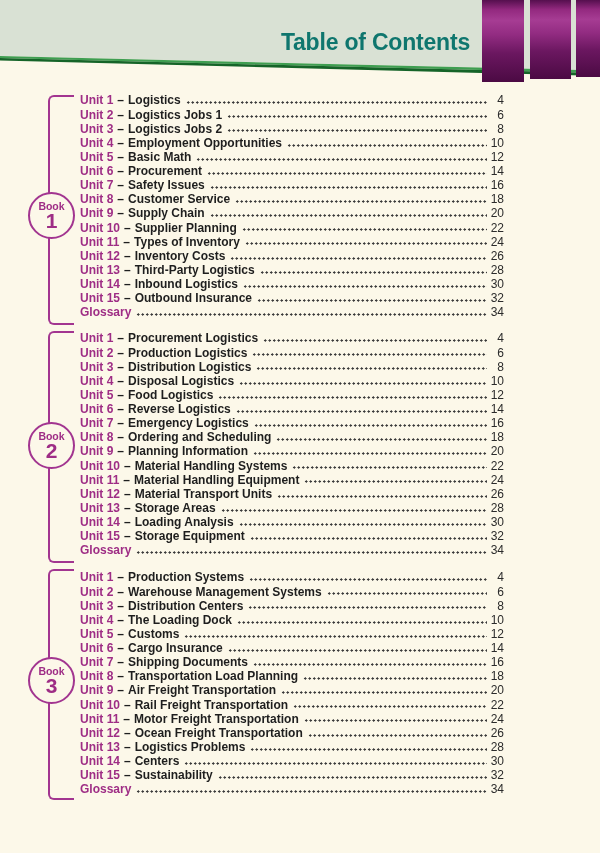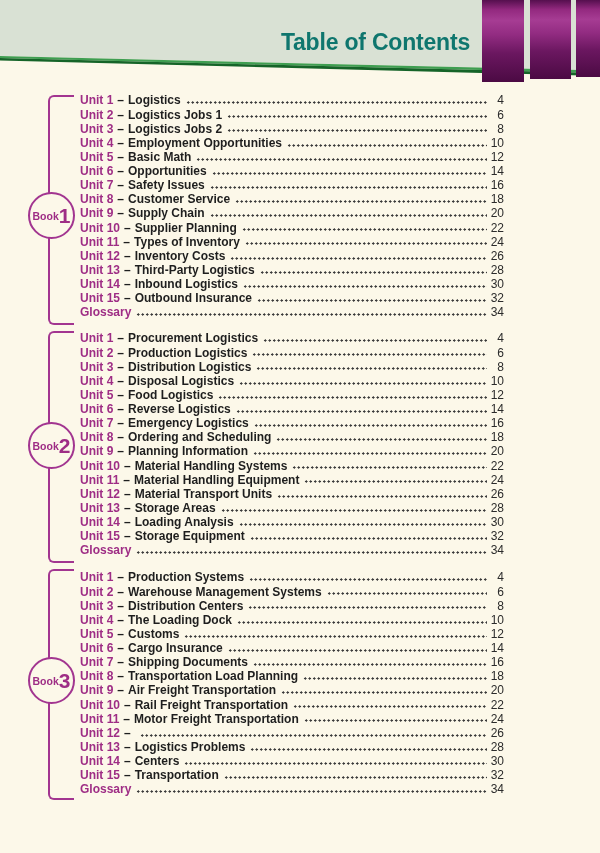--- a/index.html
+++ b/index.html
@@ -19,21 +19,21 @@
   .bar3{left:576px;width:24px;height:77px;}
 
   
   .sections{position:absolute;top:0;left:0;width:600px;height:853px;}
   .section{position:absolute;top:0;left:0;width:600px;}
   .bracket{position:absolute;left:48px;width:24px;
            border:2px solid #a23590;border-right:none;
            border-radius:6px 0 0 6px;}
   .badge{position:absolute;left:28px;width:43px;height:43px;
          border:2.5px solid #a23590;border-radius:50%;background:#fcf8e9;
-         display:flex;flex-direction:row;align-items:center;justify-content:center;
+         display:flex;flex-direction:column;align-items:center;justify-content:center;
          z-index:2;}
   .badge-word{font-size:10.5px;font-weight:bold;color:#9e2d85;line-height:10px;}
   .badge-num{font-size:21px;font-weight:bold;color:#9e2d85;line-height:20px;}
 
   .rows{position:absolute;left:80px;width:424px;}
   .row{display:flex;align-items:baseline;height:14.13px;line-height:14.13px;
        font-size:12px;font-weight:bold;white-space:nowrap;}
   .unit{color:#9e2d85;}
   .dash{color:#1e1e1e;margin:0 4px;}
   .utitle{color:#1e1e1e;}
@@ -104,21 +104,21 @@
     <span class="unit">Unit 5</span>
     <span class="dash">–</span>
     <span class="utitle">Basic Math</span>
     <span class="dots"></span>
     <span class="pnum">12</span>
   </div>
 
   <div class="row">
     <span class="unit">Unit 6</span>
     <span class="dash">–</span>
-    <span class="utitle">Opportunities</span>
+    <span class="utitle">Procurement</span>
     <span class="dots"></span>
     <span class="pnum">14</span>
   </div>
 
   <div class="row">
     <span class="unit">Unit 7</span>
     <span class="dash">–</span>
     <span class="utitle">Safety Issues</span>
     <span class="dots"></span>
     <span class="pnum">16</span>
@@ -424,20 +424,21 @@
     <span class="unit">Unit 11</span>
     <span class="dash">–</span>
     <span class="utitle">Motor Freight Transportation</span>
     <span class="dots"></span>
     <span class="pnum">24</span>
   </div>
 
   <div class="row">
     <span class="unit">Unit 12</span>
     <span class="dash">–</span>
+    <span class="utitle">Ocean Freight Transportation</span>
     <span class="dots"></span>
     <span class="pnum">26</span>
   </div>
 
   <div class="row">
     <span class="unit">Unit 13</span>
     <span class="dash">–</span>
     <span class="utitle">Logistics Problems</span>
     <span class="dots"></span>
     <span class="pnum">28</span>
@@ -447,21 +448,21 @@
     <span class="unit">Unit 14</span>
     <span class="dash">–</span>
     <span class="utitle">Centers</span>
     <span class="dots"></span>
     <span class="pnum">30</span>
   </div>
 
   <div class="row">
     <span class="unit">Unit 15</span>
     <span class="dash">–</span>
-    <span class="utitle">Transportation</span>
+    <span class="utitle">Sustainability</span>
     <span class="dots"></span>
     <span class="pnum">32</span>
   </div>
 
   <div class="row">
     <span class="unit">Glossary</span>
 
     <span class="dots"></span>
     <span class="pnum">34</span>
   </div>

